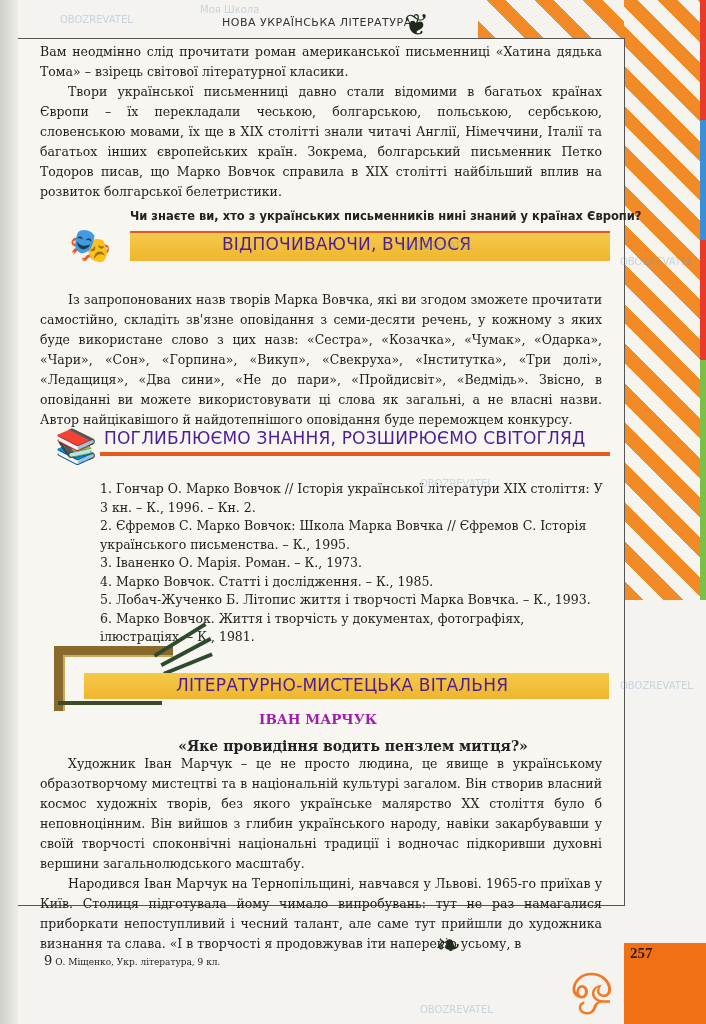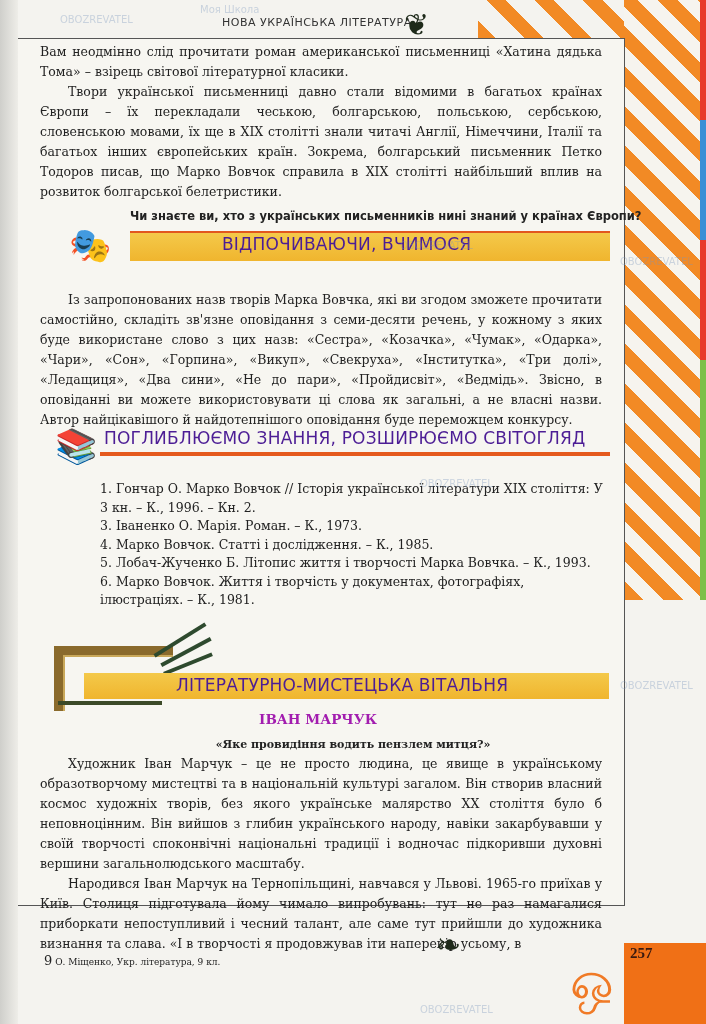--- a/index.html
+++ b/index.html
@@ -18,21 +18,21 @@
   .text p { margin:0; }
   .indent { text-indent:28px; }
   .question { position:absolute; left:130px; top:209px; font-family:"DejaVu Sans", sans-serif; font-weight:bold; font-size:11.5px; }
   .banner { position:absolute; height:28px; background:linear-gradient(#f4c94a,#f0b52e); border-top:2px solid #e2571e; }
   .banner-title { position:absolute; font-family:"DejaVu Sans", sans-serif; font-size:17px; color:#4c1d95; letter-spacing:0.2px; }
   .orange-line { position:absolute; height:4px; background:#e55a1e; }
   .icon-box { position:absolute; display:flex; align-items:center; justify-content:center; font-size:34px; }
   .list { position:absolute; left:100px; width:510px; font-size:12.5px; line-height:18.5px; }
   .list div { margin:0; }
   .red-title { position:absolute; left:0; width:636px; top:711px; text-align:center; font-weight:bold; color:#a21caf; font-size:13.5px; }
-  .subtitle { position:absolute; left:0; width:706px; top:738px; text-align:center; font-weight:bold; font-size:11px; }
+  .subtitle { position:absolute; left:0; width:706px; top:738px; text-align:center; font-weight:bold; font-size:14px; }
   .footer-note { position:absolute; left:44px; top:953px; font-size:9px; }
   .footer-note b { font-size:13px; font-weight:normal; }
   .page-num-box { position:absolute; left:624px; top:943px; width:82px; height:81px; background:#f07016; }
   .page-num { position:absolute; left:630px; top:945px; font-family:Liberation Serif, serif; font-weight:bold; font-size:15px; color:#3a1a10; }
   .curl { position:absolute; left:570px; top:955px; font-size:52px; color:#f07a26; line-height:52px; }
   .wm { position:absolute; font-family:"DejaVu Sans", sans-serif; font-size:10px; color:rgba(120,150,190,0.35); white-space:nowrap; }
 </style>
 </head>
 <body>
 
@@ -59,20 +59,21 @@
 <div class="banner-title" style="left:222px;top:234px;">ВІДПОЧИВАЮЧИ, ВЧИМОСЯ</div>
 <div class="text" style="top:290px;">
   <p class="indent">Із запропонованих назв творів Марка Вовчка, які ви згодом зможете прочитати самостійно, складіть зв'язне оповідання з семи-десяти речень, у кожному з яких буде використане слово з цих назв: «Сестра», «Козачка», «Чумак», «Одарка», «Чари», «Сон», «Горпина», «Викуп», «Свекруха», «Інститутка», «Три долі», «Ледащиця», «Два сини», «Не до пари», «Пройдисвіт», «Ведмідь». Звісно, в оповіданні ви можете використовувати ці слова як загальні, а не власні назви. Автор найцікавішого й найдотепнішого оповідання буде переможцем конкурсу.</p>
 </div>
 
 <div class="icon-box" style="left:52px;top:422px;width:50px;height:48px;color:#d9321f;">📚</div>
 <div class="banner-title" style="left:104px;top:428px;">ПОГЛИБЛЮЄМО ЗНАННЯ, РОЗШИРЮЄМО СВІТОГЛЯД</div>
 <div class="orange-line" style="left:100px;top:452px;width:510px;"></div>
 <div class="list" style="top:480px;">
   <div>1. Гончар О. Марко Вовчок // Історія української літератури XIX століття: У 3 кн. – К., 1996. – Кн. 2.</div>
+  <div>2. Єфремов С. Марко Вовчок: Школа Марка Вовчка // Єфремов С. Історія українського письменства. – К., 1995.</div>
   <div>3. Іваненко О. Марія. Роман. – К., 1973.</div>
   <div>4. Марко Вовчок. Статті і дослідження. – К., 1985.</div>
   <div>5. Лобач-Жученко Б. Літопис життя і творчості Марка Вовчка. – К., 1993.</div>
   <div>6. Марко Вовчок. Життя і творчість у документах, фотографіях, ілюстраціях. – К., 1981.</div>
 </div>
 
 <div style="position:absolute;left:54px;top:646px;width:110px;height:56px;border-top:9px solid #8a6a2c;border-left:9px solid #8a6a2c;box-shadow:inset 2px 2px 0 #c9a85a;"></div>
 <div style="position:absolute;left:150px;top:638px;width:60px;height:4px;background:#2e4a2e;transform:rotate(-32deg);"></div>
 <div style="position:absolute;left:158px;top:650px;width:56px;height:4px;background:#2e4a2e;transform:rotate(-28deg);"></div>
 <div style="position:absolute;left:162px;top:662px;width:52px;height:4px;background:#2e4a2e;transform:rotate(-22deg);"></div>

